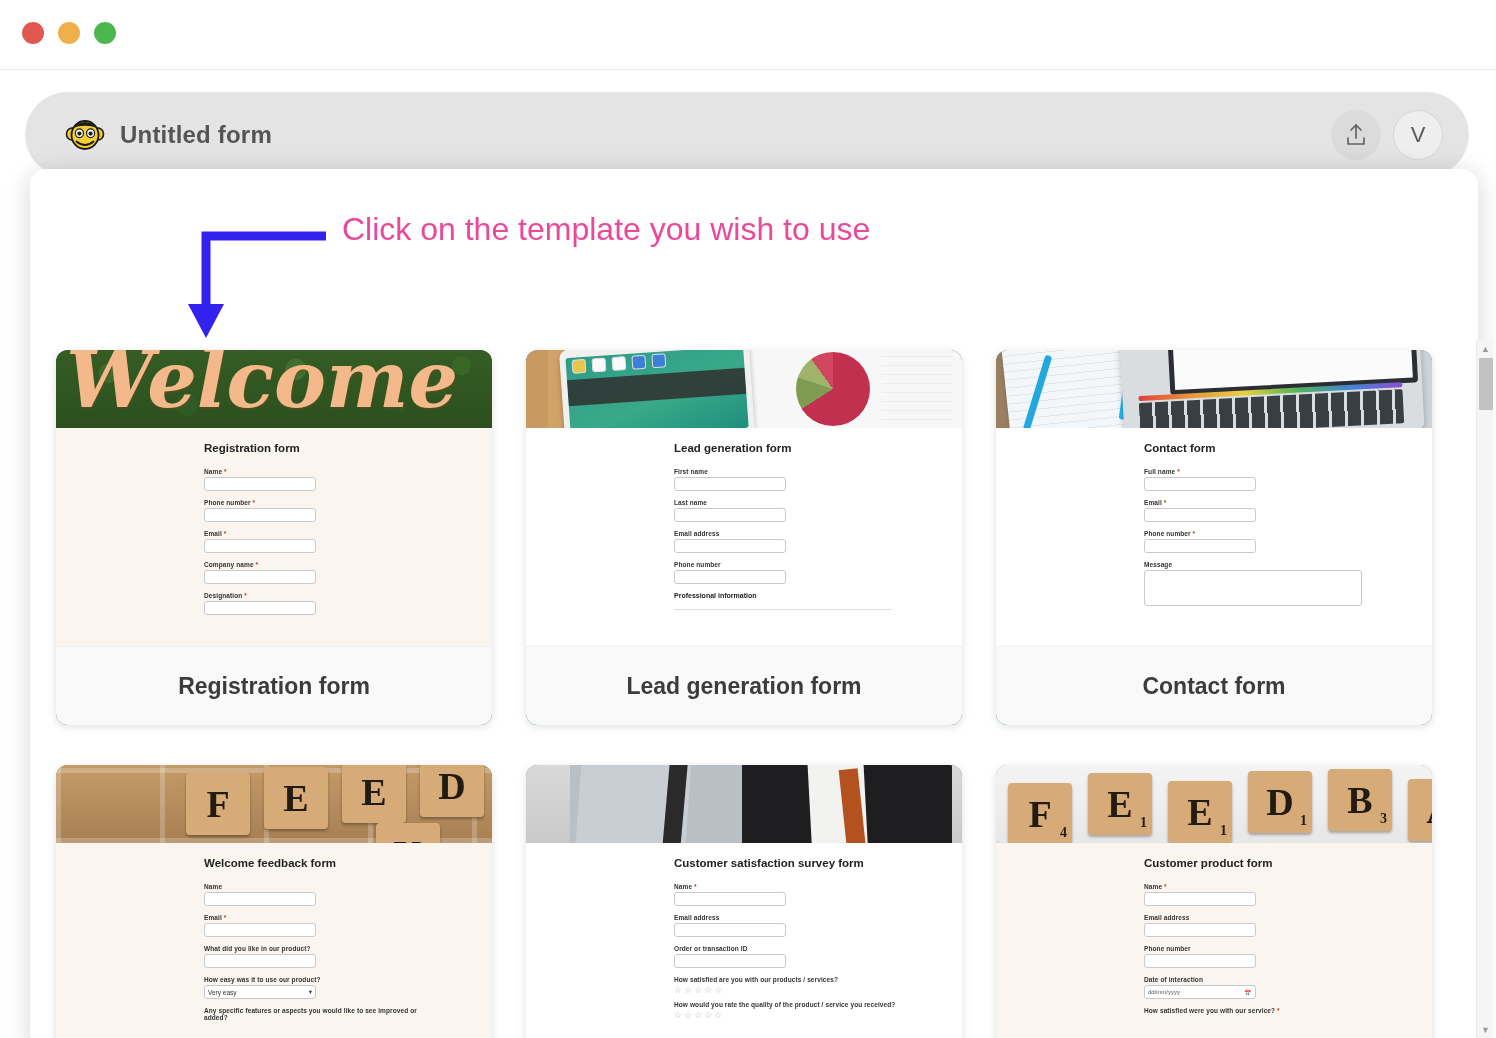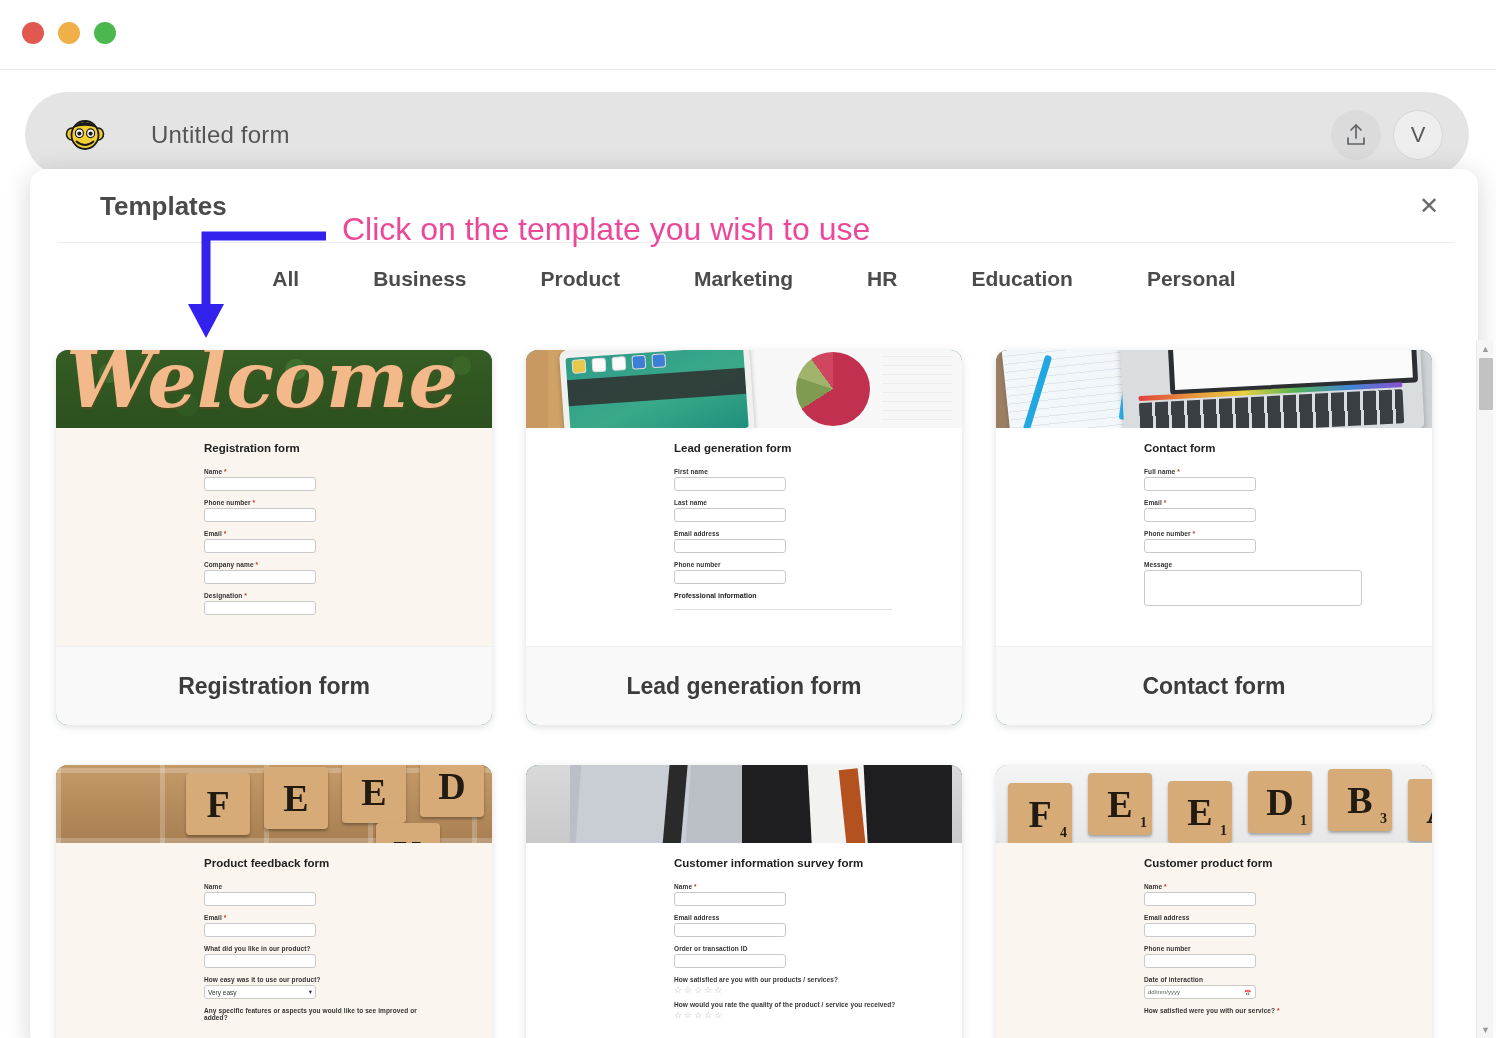--- a/index.html
+++ b/index.html
@@ -31,21 +31,21 @@
     background: #e4e4e4; border-radius: 44px;
   }
   .app-header-inner {
     position: absolute; left: 0; top: 0; width: 100%; height: 100%;
     display: flex; align-items: center; padding: 0 26px 0 40px;
   }
   .monkey-logo {
     width: 40px; height: 40px; flex: 0 0 auto; position: relative;
   }
   .form-title {
-    margin-left: 46px; font-size: 24px; color: #555; letter-spacing: .2px;
+    margin-left: 15px; font-size: 24px; color: #555; letter-spacing: .2px; font-weight: bold;
   }
   .header-actions { margin-left: auto; display: flex; align-items: center; gap: 12px; }
   .round-btn {
     width: 50px; height: 50px; border-radius: 50%;
     display: flex; align-items: center; justify-content: center;
     background: rgba(0,0,0,0.035);
   }
   .avatar-btn {
     width: 50px; height: 50px; border-radius: 50%;
     border: 1px solid #d6d6d6; background: #eeeeee;
@@ -313,35 +313,21 @@
           <path d="M6 7 L11 2 L16 7" stroke="#5f6368" stroke-width="1.7" fill="none" stroke-linecap="round" stroke-linejoin="round"></path>
           <path d="M3 15 L3 21 L19 21 L19 15" stroke="#5f6368" stroke-width="1.7" fill="none" stroke-linecap="round" stroke-linejoin="round"></path>
         </svg>
       </div>
       <div class="avatar-btn">V</div>
     </div>
   </div>
 </div>
 
 <div class="modal">
-  <div class="modal-head">
-    <div class="modal-title">Templates</div>
-    <div class="close-x">✕</div>
-    <div class="head-rule"></div>
-  </div>
-
-  <div class="tabs">
-    <div class="tab">All</div>
-    <div class="tab">Business</div>
-    <div class="tab">Product</div>
-    <div class="tab">Marketing</div>
-    <div class="tab">HR</div>
-    <div class="tab">Education</div>
-    <div class="tab">Personal</div>
-  </div>
+
 
   <div class="grid-wrap">
     <div class="grid">
 
       <div class="card">
         <div class="card-photo">
           <div class="photo-welcome"></div>
           <div class="welcome-script">Welcome</div>
         </div>
         <div class="card-preview bg-cream">
@@ -443,21 +429,21 @@
           <div class="photo-scrabble-box"></div>
           <div class="sq-tile" style="left:130px; top:8px;">F</div>
           <div class="sq-tile" style="left:208px; top:2px;">E</div>
           <div class="sq-tile" style="left:286px; top:-4px;">E</div>
           <div class="sq-tile" style="left:364px; top:-10px;">D</div>
           <div class="sq-tile" style="left:320px; top:58px;">K</div>
         </div>
         <div class="card-preview bg-cream">
           <div class="mini">
               <div class="mini-inner">
-            <div class="mini-title">Product feedback form</div>
+            <div class="mini-title">Welcome feedback form</div>
             <div class="mini-label">Name</div>
             <div class="mini-input w-short"></div>
             <div class="mini-label"><span>Email</span> <span class="req">*</span></div>
             <div class="mini-input w-short"></div>
             <div class="mini-label">What did you like in our product?</div>
             <div class="mini-input w-short"></div>
             <div class="mini-label">How easy was it to use our product?</div>
             <div class="mini-select">
               <span>Very easy</span>
               <span>▾</span>
@@ -475,21 +461,21 @@
           <div class="suit-l"></div>
             <div class="shirt-l"></div>
             <div class="tie-l"></div>
           <div class="suit-r"></div>
             <div class="shirt-r"></div>
             <div class="tie-r"></div>
         </div>
         <div class="card-preview bg-white">
           <div class="mini">
               <div class="mini-inner">
-            <div class="mini-title">Customer information survey form</div>
+            <div class="mini-title">Customer satisfaction survey form</div>
             <div class="mini-label"><span>Name</span> <span class="req">*</span></div>
             <div class="mini-input w-short"></div>
             <div class="mini-label">Email address</div>
             <div class="mini-input w-short"></div>
             <div class="mini-label">Order or transaction ID</div>
             <div class="mini-input w-short"></div>
             <div class="mini-label">How satisfied are you with our products / services?</div>
             <div class="mini-stars">☆☆☆☆☆</div>
             <div class="mini-label">How would you rate the quality of the product / service you received?</div>
             <div class="mini-stars">☆☆☆☆☆</div>

